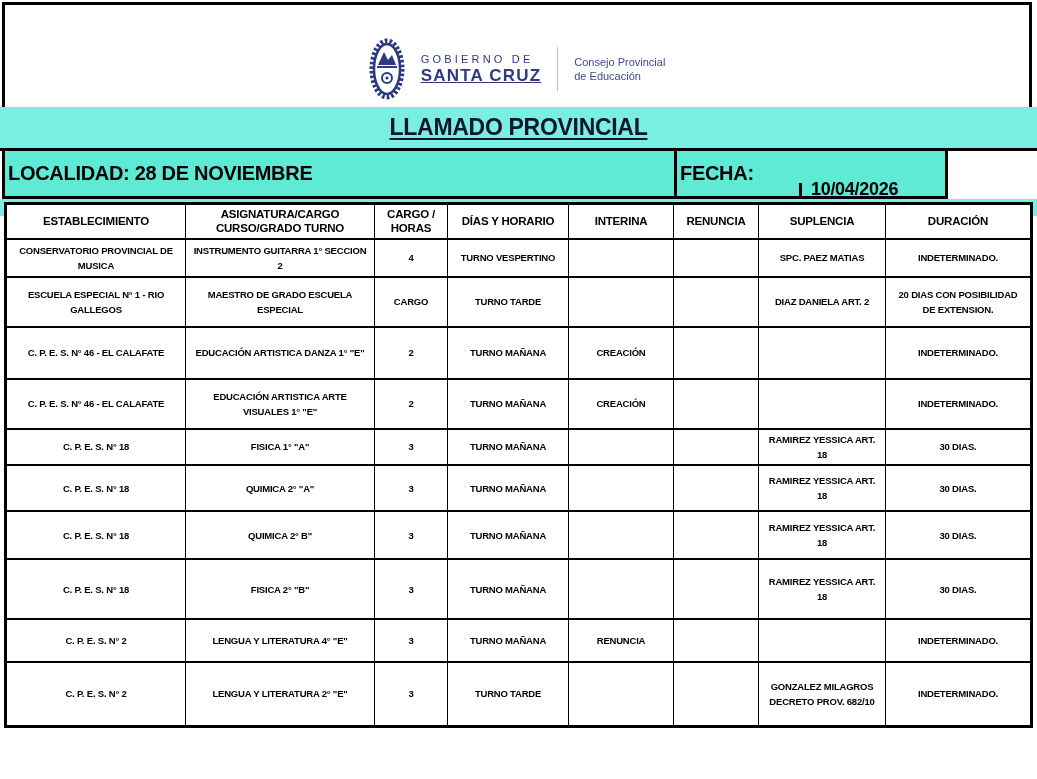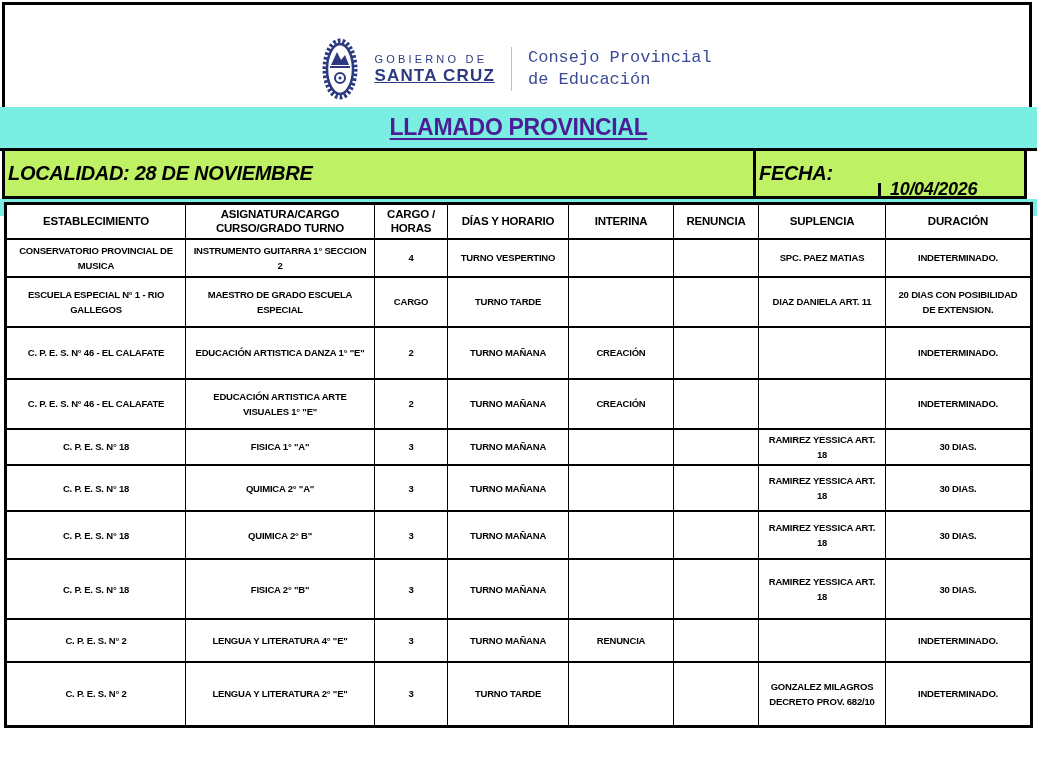--- a/index.html
+++ b/index.html
@@ -14,36 +14,36 @@
   .logo-box{
     position:absolute;left:2px;top:2px;width:1030px;height:134px;
     box-sizing:border-box;border:3px solid #000;background:#fff;
     display:flex;align-items:center;justify-content:center;
   }
   .logo-group{display:flex;align-items:center;gap:16px;}
   .gob-text{display:flex;flex-direction:column;line-height:1.15;}
   .gob-line1{font-size:11px;letter-spacing:3.2px;font-weight:400;}
   .gob-line2{font-size:17px;letter-spacing:1.2px;font-weight:800;text-decoration:underline;}
   .logo-divider{width:1px;height:44px;background:#b9bfd0;}
-  .consejo-text{font-size:17px;font-weight:500;line-height:1.3;font-family:Liberation Mono, monospace;}
+  .consejo-text{font-size:11px;font-weight:500;line-height:1.3;}
   
   .band{position:absolute;left:0;width:1037px;box-sizing:border-box;}
   .band-title{top:107px;height:44px;border-bottom:3px solid #000;
     display:flex;align-items:center;justify-content:center;}
   .band-2{top:199px;height:17px;}
   .doc-title{
-    font-size:23px;font-weight:700;color:#4c1d95;
+    font-size:23px;font-weight:700;color:#0f172a;
     text-decoration:underline;text-decoration-thickness:2px;text-underline-offset:3px;
     letter-spacing:-0.3px;
   }
   
   .info-row{
-    position:absolute;left:2px;top:151px;width:1025px;height:48px;
-    box-sizing:border-box;border:3px solid #000;border-top:none;background:#bef264;
-    display:flex;align-items:stretch;font-style:italic;
+    position:absolute;left:2px;top:151px;width:946px;height:48px;
+    box-sizing:border-box;border:3px solid #000;border-top:none;background:#5eead4;
+    display:flex;align-items:stretch;
   }
   .info-cell{display:flex;align-items:center;box-sizing:border-box;}
   .cell-localidad{flex:1;font-size:20px;font-weight:700;padding-left:3px;letter-spacing:-0.3px;}
   .cell-fecha-label{width:125px;border-left:3px solid #000;font-size:20px;font-weight:700;padding-left:3px;letter-spacing:-0.3px;margin-left:46px;}
   .cell-fecha-value{width:146px;border-left:3px solid #000;font-size:18px;font-weight:700;padding-left:9px;letter-spacing:-0.3px;margin-top:32px;}
   
   table.llamado{
     position:absolute;left:4px;top:202px;width:1028px;
     border-collapse:collapse;table-layout:fixed;background:#fff;
   }
@@ -137,21 +137,21 @@
           <td>SPC. PAEZ MATIAS</td>
           <td>INDETERMINADO.</td>
         </tr>
         <tr style="height: 50px;">
           <td>ESCUELA ESPECIAL N° 1 - RIO GALLEGOS</td>
           <td>MAESTRO DE GRADO ESCUELA ESPECIAL</td>
           <td>CARGO</td>
           <td>TURNO TARDE</td>
           <td></td>
           <td></td>
-          <td>DIAZ DANIELA ART. 11</td>
+          <td>DIAZ DANIELA ART. 2</td>
           <td>20 DIAS CON POSIBILIDAD DE EXTENSION.</td>
         </tr>
         <tr style="height: 52px;">
           <td>C. P. E. S. N° 46 - EL CALAFATE</td>
           <td>EDUCACIÓN ARTISTICA DANZA 1° "E"</td>
           <td>2</td>
           <td>TURNO MAÑANA</td>
           <td>CREACIÓN</td>
           <td></td>
           <td></td>

